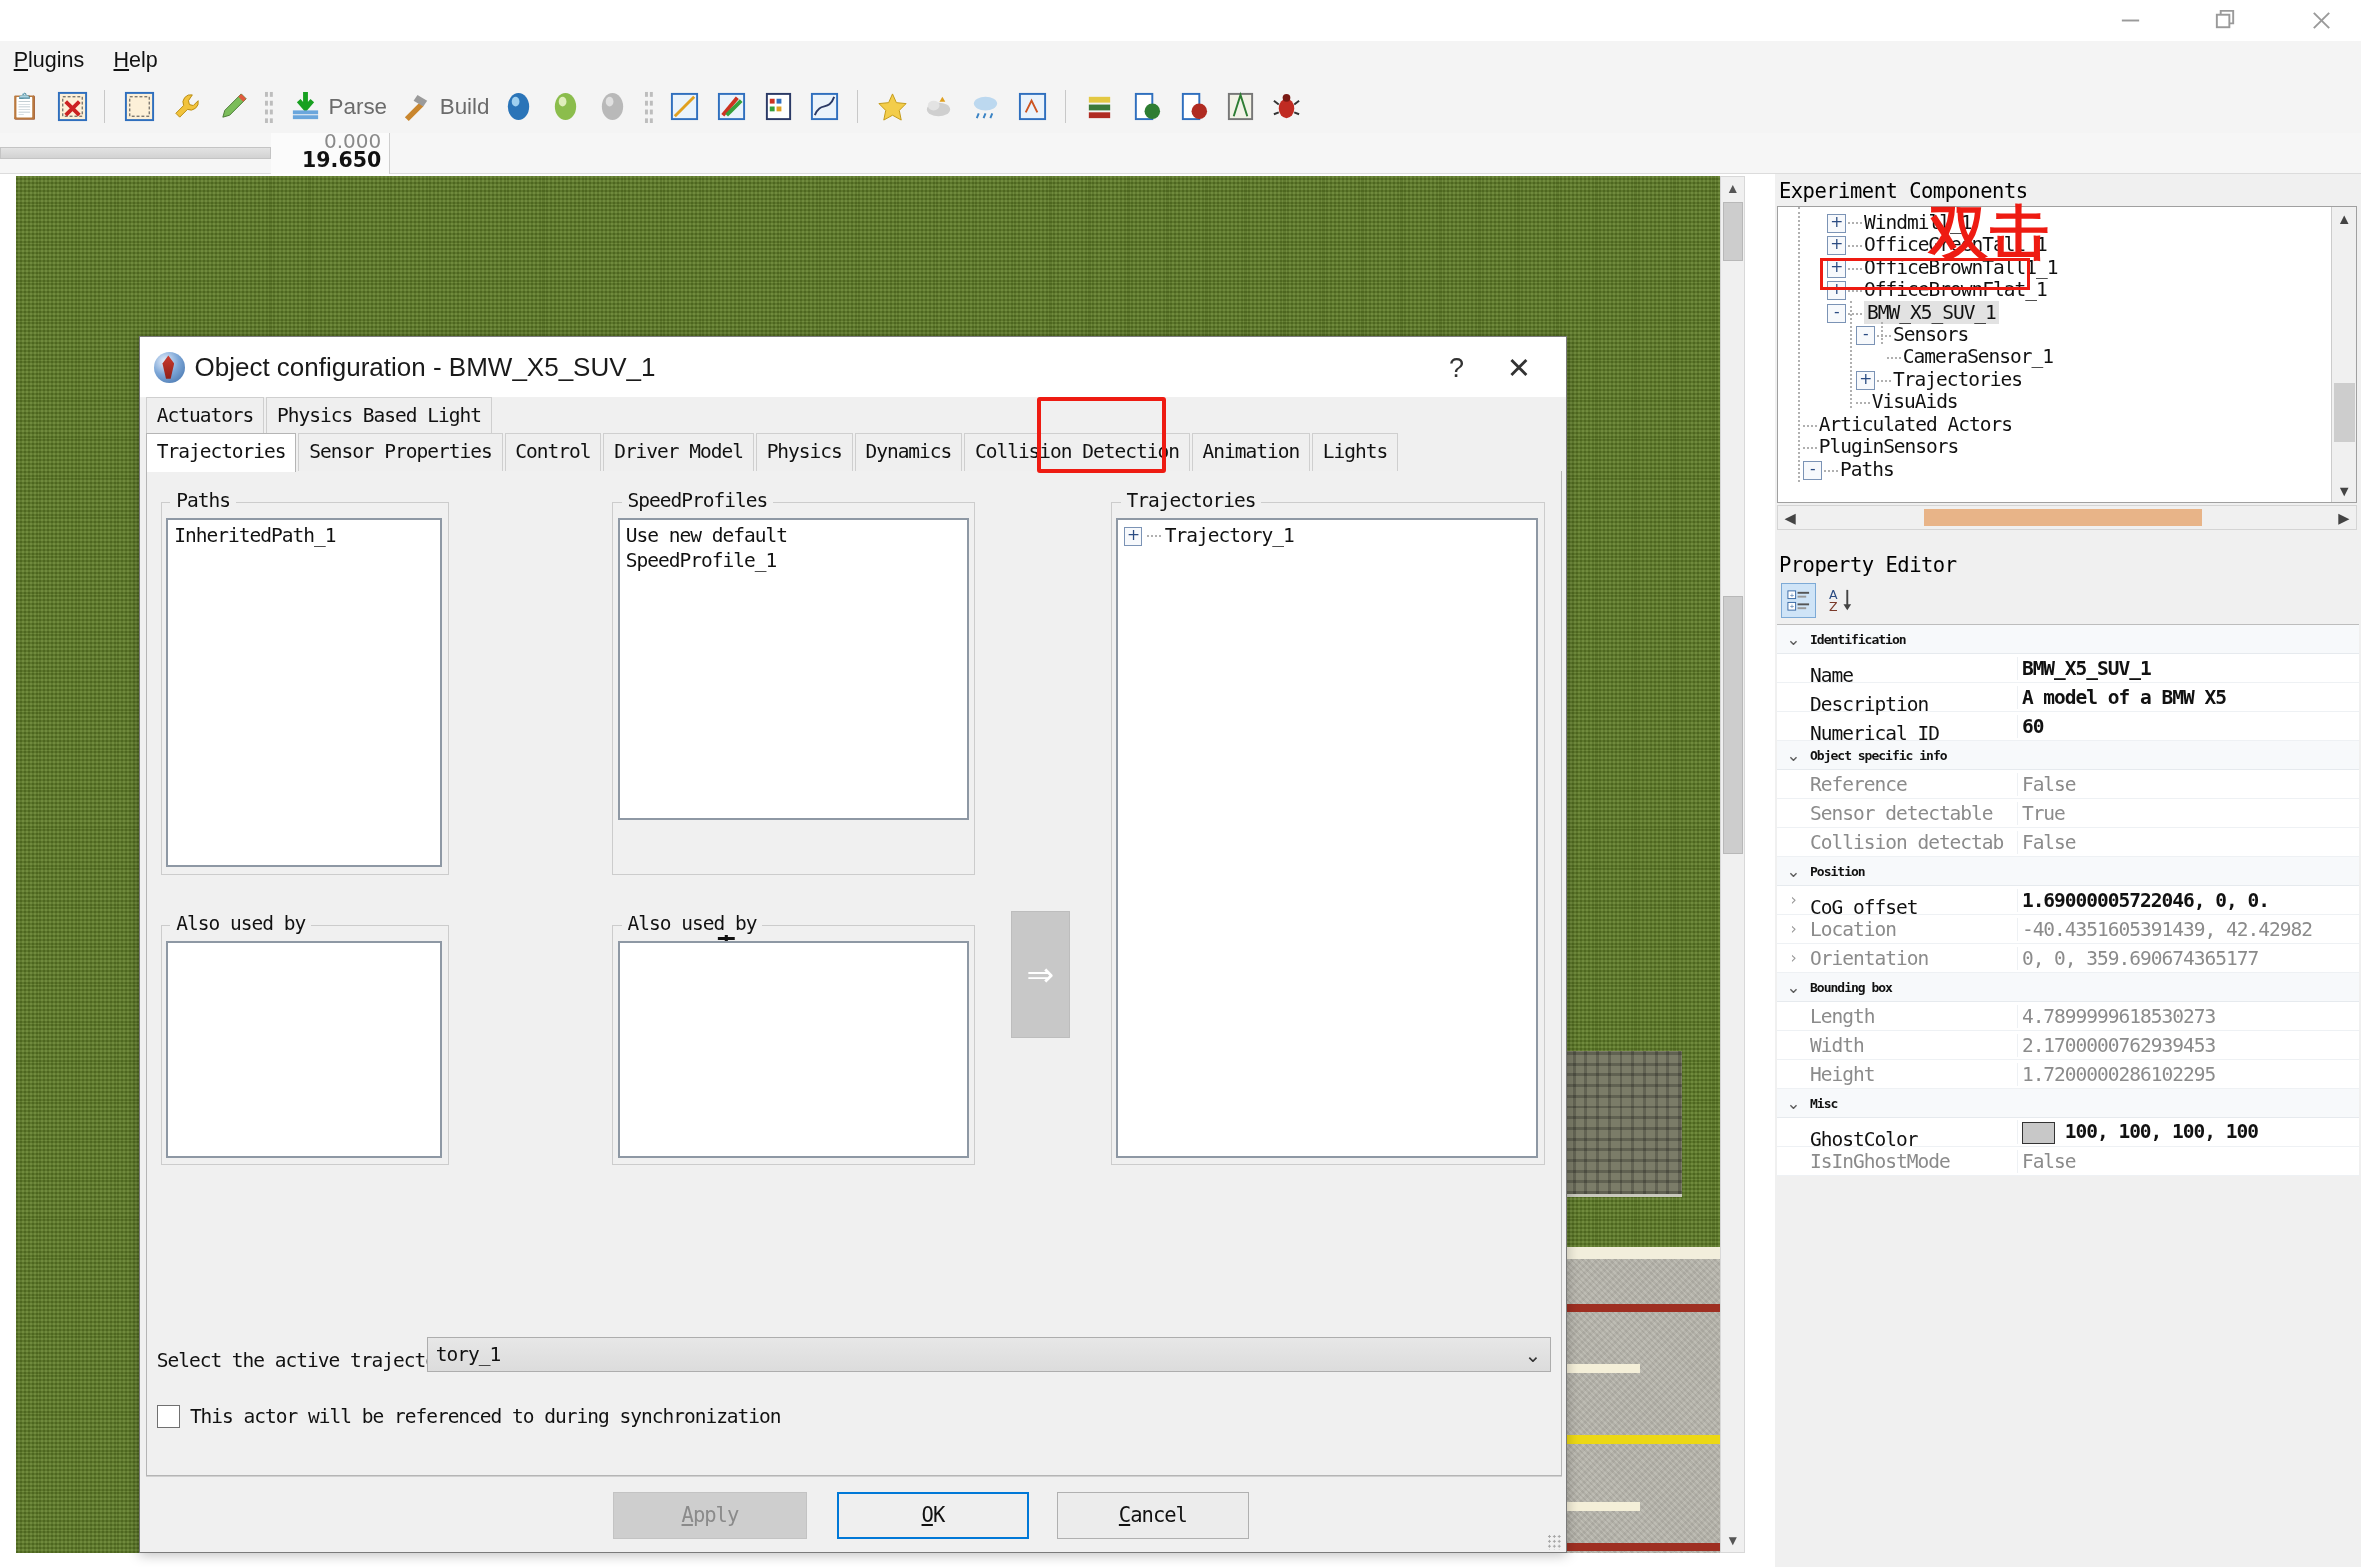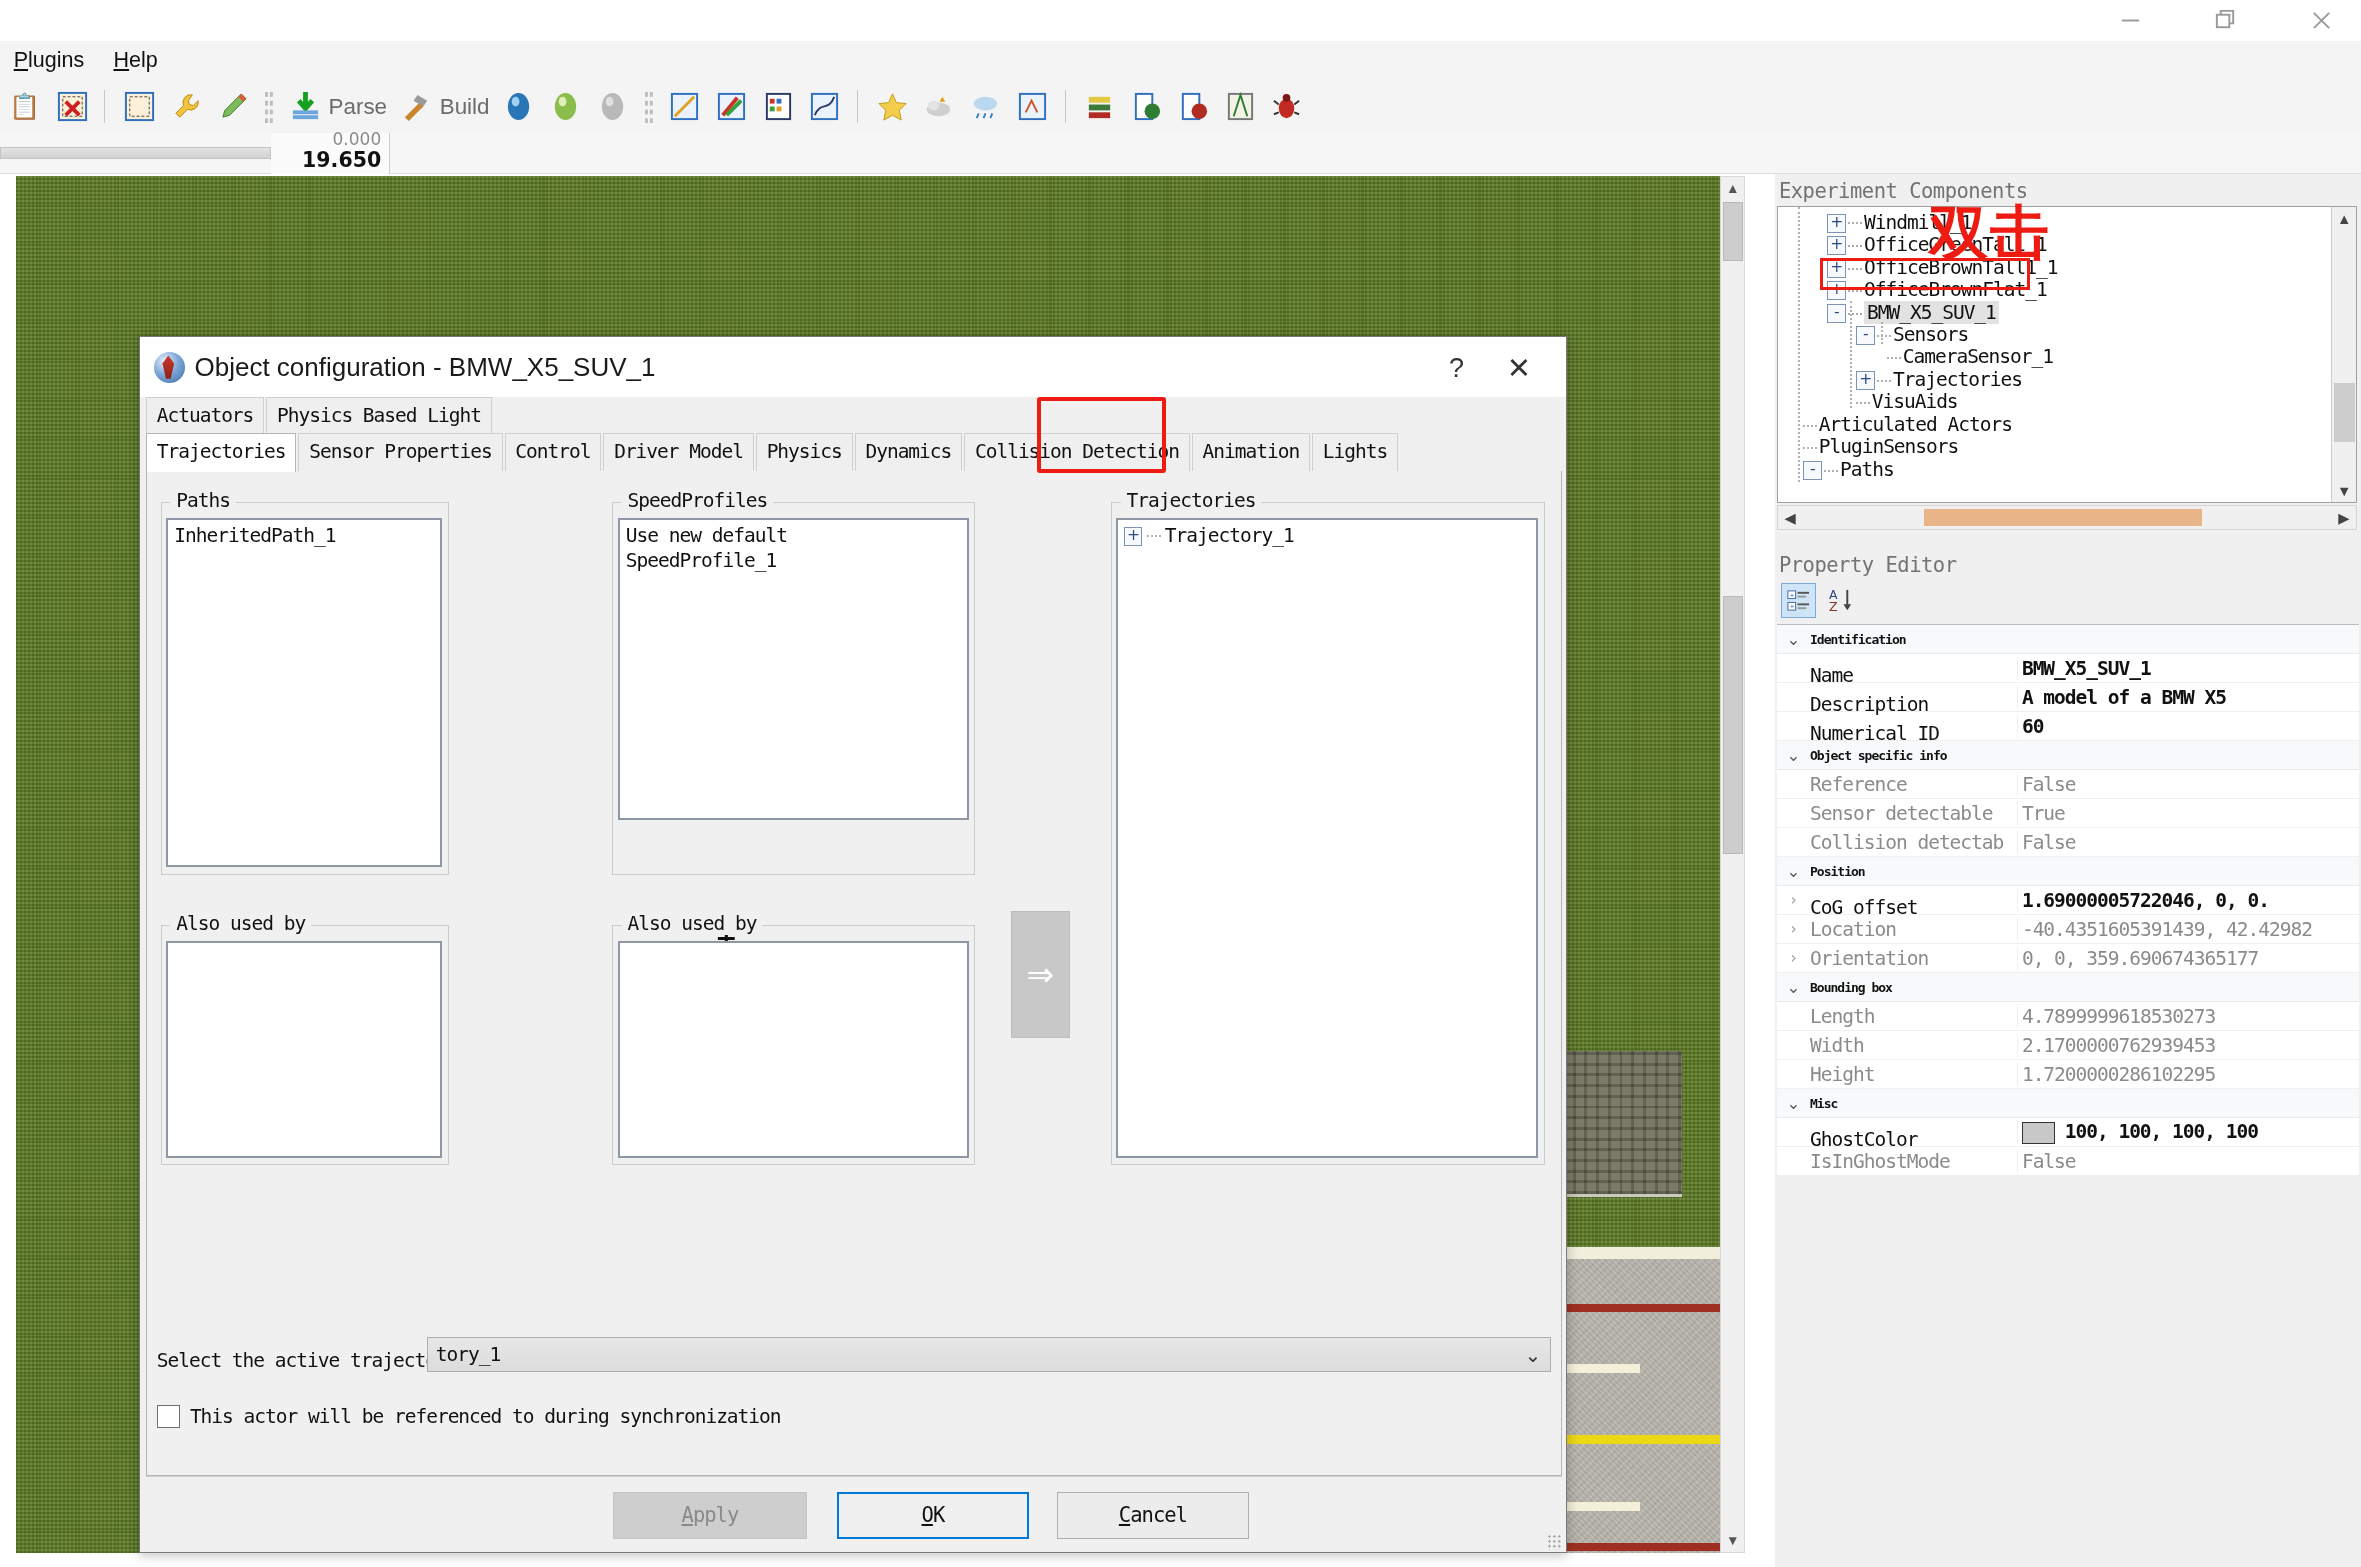--- a/index.html
+++ b/index.html
@@ -64,21 +64,21 @@
   }
   #progressbar {
     position: absolute; left: 0; top: 13.7px; width: 271px; height: 12.7px;
     background: linear-gradient(#e3e3e3,#d2d2d2); border:1px solid #c4c4c4;
   }
   #timebox {
     position: absolute; left: 271px; top: 0; width: 119px; height: 41px;
     background: #fbfbfb; border-right: 1px solid #cfcfcf;
     font-family: "DejaVu Sans", sans-serif;
   }
-  #timebox .t1 { position:absolute; right:7.8px; top:-3.9px; font-size:17px; color:#8a8a8a; }
+  #timebox .t1 { position:absolute; right:7.8px; top:-3.9px; font-size:20px; color:#8a8a8a; }
   #timebox .t2 { position:absolute; right:7.8px; top:14.6px; font-size:20.5px; color:#111; font-weight:bold;}
 
   
   #viewport {
     position: absolute; left: 15.6px; top: 176px; width: 1705px; height: 1377px;
     background: #5d7a24;
     overflow: hidden;
   }
   #grass {
     position:absolute; left:0; top:0; width:100%; height:100%;
@@ -113,21 +113,21 @@
   }
   #vscroll .arrow{position:absolute;left:0;width:23.4px;height:23.4px;display:flex;align-items:center;justify-content:center;font-size:13.7px;color:#555;}
   #vscroll .thumb{position:absolute;left:2px;width:19.5px;background:#cdcdcd;border:1px solid #b8b8b8;}
 
   
   #rightpanel {
     position:absolute; left:1775px; top:174px; width:586px; height:1394px;
     background:#f0f0f0;
   }
   .panel-title {
-    font-family:"DejaVu Sans Mono", monospace; font-size:20.5px; color:#737373;
+    font-family:"DejaVu Sans Mono", monospace; font-size:20.5px; color:#000000;
     padding:4.9px 3.9px 5.9px 3.9px; letter-spacing:-0.5px;
   }
   
   #tree-box {
     position:absolute; left:2px; top:32px; width:580px; height:297px;
     background:#ffffff; border:1px solid #a0a0a0; overflow:hidden;
   }
   .tnode{position:absolute; font-family:"DejaVu Sans Mono", monospace; font-size:19.5px; color:#111; white-space:nowrap; letter-spacing:-1px;}
   .pm{display:inline-block;width:18.5px;height:18.5px;border:1px solid #7b93b5;background:#f7f9fc;color:#2a4b82;
       font-size:15.6px;line-height:15.6px;text-align:center;vertical-align:middle;margin-right:2.9px;font-family:"DejaVu Sans",sans-serif;}

